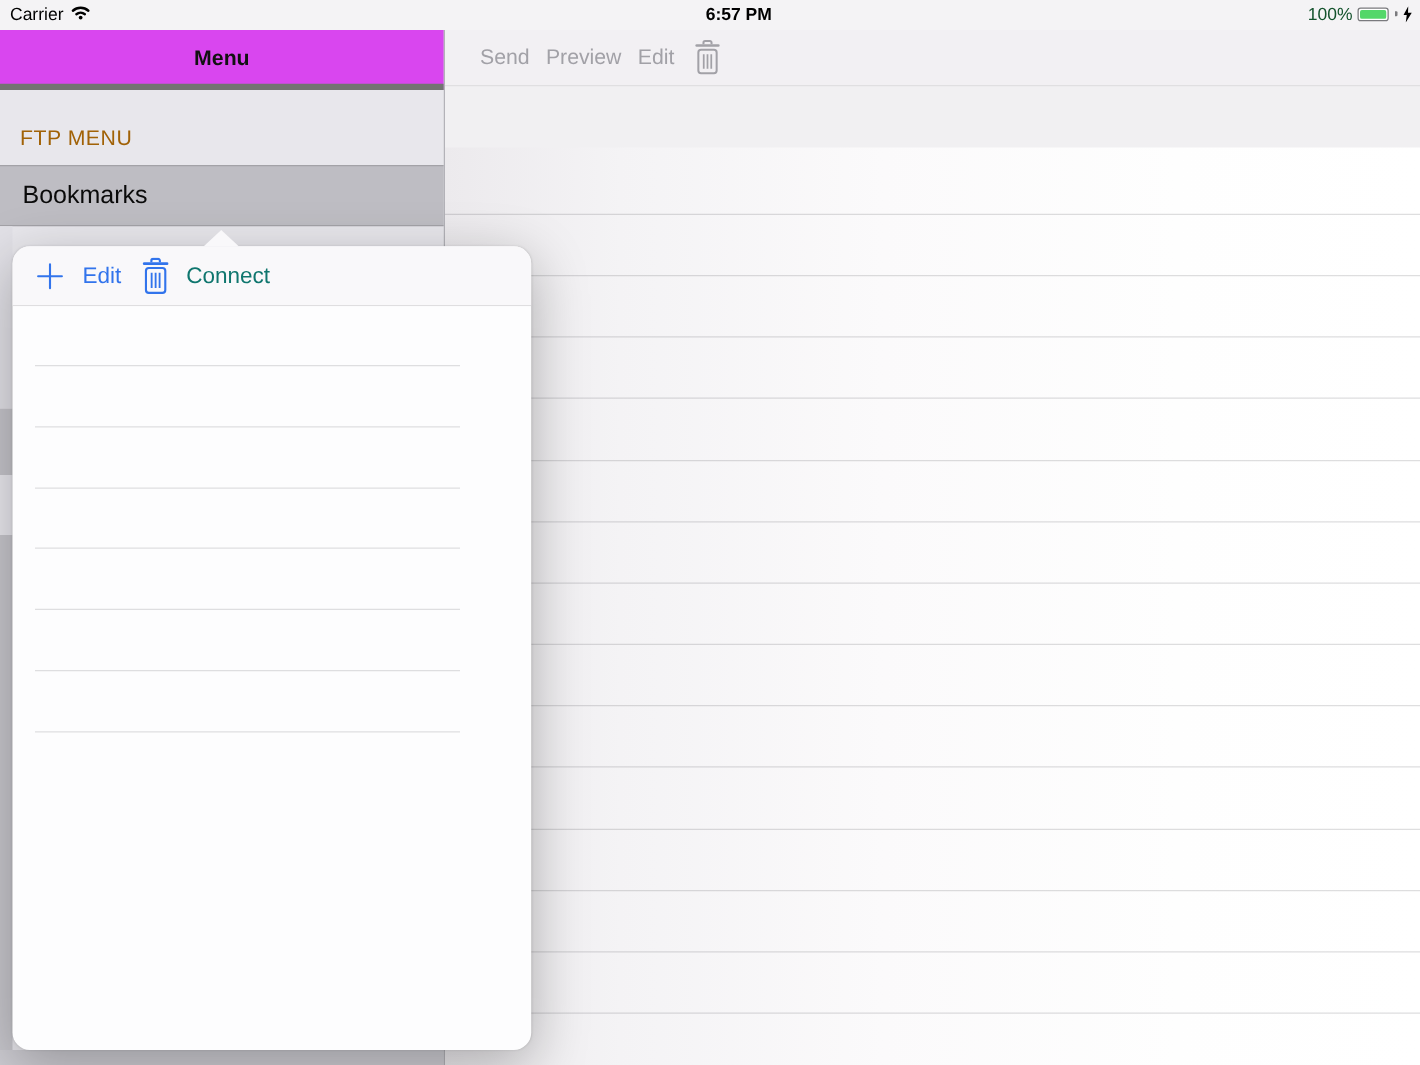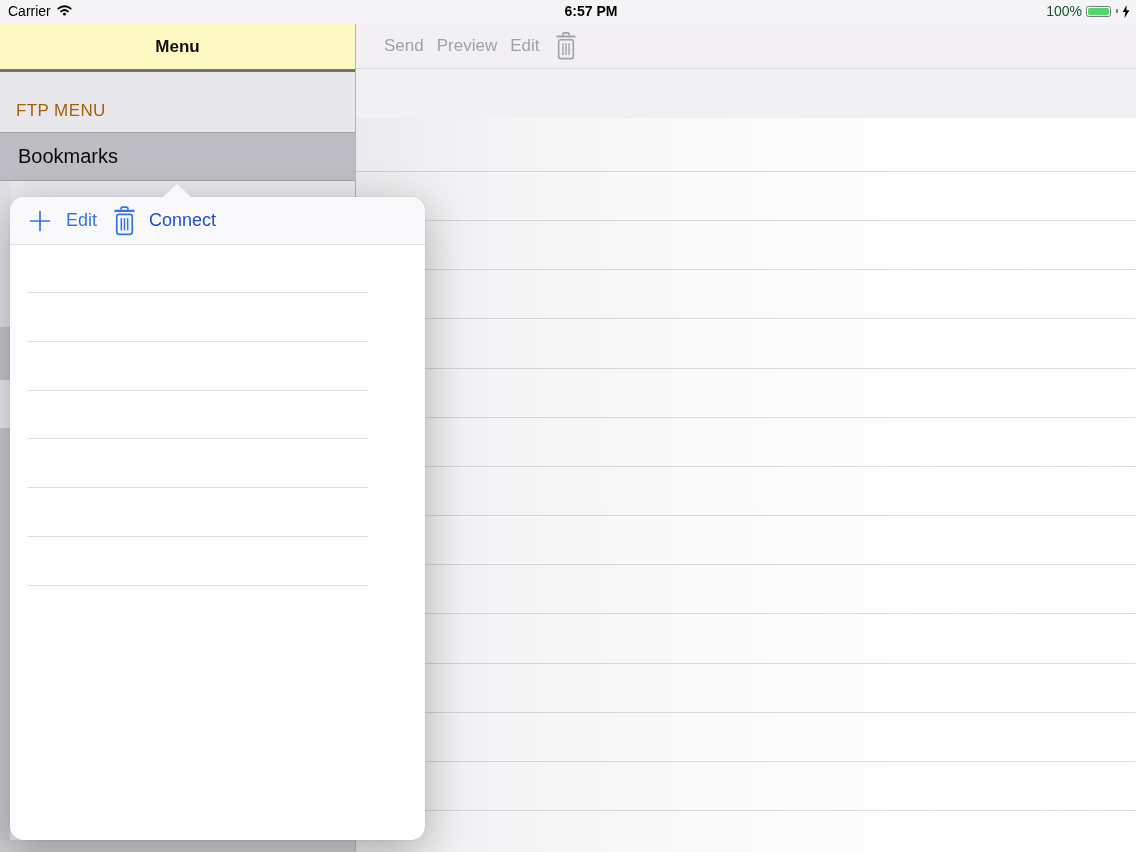--- a/index.html
+++ b/index.html
@@ -14,21 +14,21 @@
   .sb-right { position:absolute; right:6px; top:3px; display:flex; align-items:center; gap:4px; font-size:14px; color:#14532d; }
   .battery-shell { position:relative; width:25px; height:11px; border:1px solid #7a7a7e; border-radius:2.5px; background:#fff; }
   .battery-fill { position:absolute; left:1px; top:1px; bottom:1px; width:21px; border-radius:1.5px; }
   .battery-tip { width:2px; height:4px; background:#7a7a7e; border-radius:0 1px 1px 0; margin-left:1px; }
 
   
   .left-panel { position:absolute; left:0; top:24px; width:355px; height:828px; background:#e8e7ec; }
   .right-panel{ position:absolute; left:356px; top:24px; width:780px; height:828px; background:#f1f0f2; }
   .panel-divider { position:absolute; left:355px; top:0; width:1px; height:852px; background:#b3b2b8; z-index:2; }
 
-  .navbar { position:relative; height:48px; background:#fef9c3; border-bottom:3px solid #737373; }
+  .navbar { position:relative; height:48px; background:#d946ef; border-bottom:5px solid #737373; }
   .nav-title { position:absolute; left:0; right:0; top:13px; text-align:center; font-size:17px; font-weight:700; color:#111; }
 
   
   .section-header { position:absolute; left:16px; top:77px; font-size:17px; color:#a16207; letter-spacing:.4px; }
   .menu-cell { position:absolute; left:0; top:108px; width:355px; height:49px;
                background:#bebdc3; border-top:1px solid rgba(0,0,0,.14); border-bottom:1px solid rgba(0,0,0,.14);
                display:flex; align-items:center; padding-left:18px; font-size:20px; color:#0a0a0a; }
   .sliver { position:absolute; left:0; width:10px; }
   .sliver.s1 { top:157px; height:146px; background:#e2e1e7; }
   .sliver.s2 { top:303px; height:53px;  background:#c6c5cb; }
@@ -160,21 +160,21 @@
           <svg width="25" height="30" viewBox="0 0 22 26">
             <path d="M8 3.2 V2 a1.2 1.2 0 0 1 1.2 -1.2 h3.6 a1.2 1.2 0 0 1 1.2 1.2 V3.2" fill="none" stroke="#3274ec" stroke-width="1.5"></path>
             <rect x="2" y="3.2" width="18" height="1.9" rx="0.95" fill="#3274ec"></rect>
             <rect x="4.2" y="7.2" width="13.6" height="17.5" rx="2" fill="none" stroke="#3274ec" stroke-width="1.5"></rect>
             <line x1="8.2" y1="10.5" x2="8.2" y2="21.3" stroke="#3274ec" stroke-width="1.3"></line>
             <line x1="11" y1="10.5" x2="11" y2="21.3" stroke="#3274ec" stroke-width="1.3"></line>
             <line x1="13.8" y1="10.5" x2="13.8" y2="21.3" stroke="#3274ec" stroke-width="1.3"></line>
           </svg>
         </span>
       </button>
-      <button class="pop-btn" style="color:#1d4ed8; margin-left:12px">
+      <button class="pop-btn" style="color:#0f766e; margin-left:12px">
         <span>Connect</span>
       </button>
     </div>
     <div class="pop-rows" id="pop-rows">
         <div class="pop-sep" style="top: 47px;"></div>
         <div class="pop-sep" style="top: 95.8px;"></div>
         <div class="pop-sep" style="top: 144.6px;"></div>
         <div class="pop-sep" style="top: 193.4px;"></div>
         <div class="pop-sep" style="top: 242.2px;"></div>
         <div class="pop-sep" style="top: 291px;"></div>

